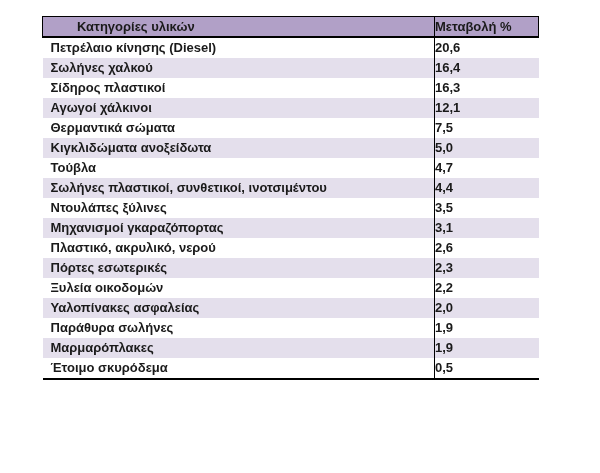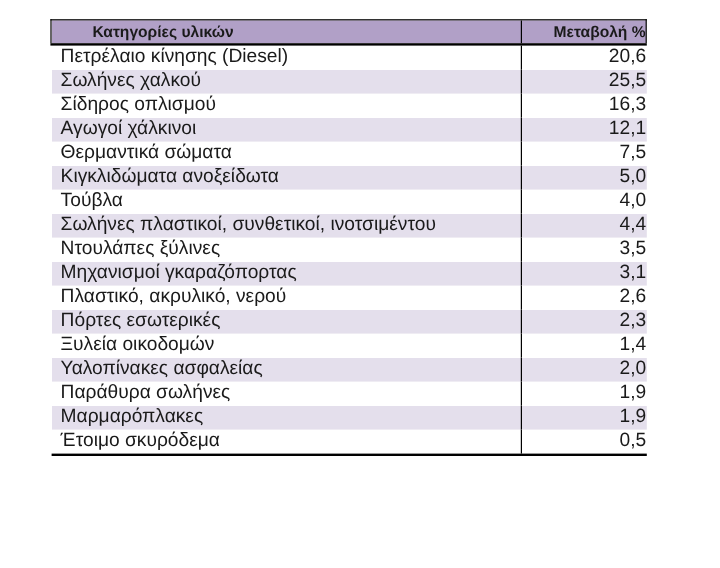--- a/index.html
+++ b/index.html
@@ -36,35 +36,36 @@
     border-bottom: 2px solid var(--border-color);
     white-space: nowrap;
     overflow: hidden;
   }
   thead th.col-cat {
     text-align: left;
     padding-left: 34px;
     border-left: 1px solid var(--border-color);
   }
   thead th.col-val {
-    text-align: right;
+    text-align: left;
     border-left: 1px solid var(--border-color);
     border-right: 1px solid var(--border-color);
   }
   tbody td {
-    font-size: 16px;
+    font-size: 13px;
     height: 20px;
     line-height: 20px;
     padding: 0;
     white-space: nowrap;
     overflow: hidden;
+    font-weight: bold;
   }
   tbody td.col-cat { text-align: left; padding-left: 8px; }
   tbody td.col-val {
-    text-align: right;
+    text-align: left;
     border-left: 1px solid var(--border-color);
   }
   tbody tr:nth-child(even) td { background: var(--alt-row-bg); }
   tbody tr:last-child td { border-bottom: 2px solid var(--border-color); }
 </style>
 </head>
 <body>
 
 <div class="page">
   <div class="table-wrap">
@@ -75,41 +76,41 @@
           <th class="col-val">Μεταβολή %</th>
         </tr>
       </thead>
       <tbody id="table-body">
           <tr>
             <td class="col-cat">Πετρέλαιο κίνησης (Diesel)</td>
             <td class="col-val">20,6</td>
           </tr>
           <tr>
             <td class="col-cat">Σωλήνες χαλκού</td>
-            <td class="col-val">25,5</td>
+            <td class="col-val">16,4</td>
           </tr>
           <tr>
-            <td class="col-cat">Σίδηρος οπλισμού</td>
+            <td class="col-cat">Σίδηρος πλαστικοί</td>
             <td class="col-val">16,3</td>
           </tr>
           <tr>
             <td class="col-cat">Αγωγοί χάλκινοι</td>
             <td class="col-val">12,1</td>
           </tr>
           <tr>
             <td class="col-cat">Θερμαντικά σώματα</td>
             <td class="col-val">7,5</td>
           </tr>
           <tr>
             <td class="col-cat">Κιγκλιδώματα ανοξείδωτα</td>
             <td class="col-val">5,0</td>
           </tr>
           <tr>
             <td class="col-cat">Τούβλα</td>
-            <td class="col-val">4,0</td>
+            <td class="col-val">4,7</td>
           </tr>
           <tr>
             <td class="col-cat">Σωλήνες πλαστικοί, συνθετικοί, ινοτσιμέντου</td>
             <td class="col-val">4,4</td>
           </tr>
           <tr>
             <td class="col-cat">Ντουλάπες ξύλινες</td>
             <td class="col-val">3,5</td>
           </tr>
           <tr>
@@ -119,21 +120,21 @@
           <tr>
             <td class="col-cat">Πλαστικό, ακρυλικό, νερού</td>
             <td class="col-val">2,6</td>
           </tr>
           <tr>
             <td class="col-cat">Πόρτες εσωτερικές</td>
             <td class="col-val">2,3</td>
           </tr>
           <tr>
             <td class="col-cat">Ξυλεία οικοδομών</td>
-            <td class="col-val">1,4</td>
+            <td class="col-val">2,2</td>
           </tr>
           <tr>
             <td class="col-cat">Υαλοπίνακες ασφαλείας</td>
             <td class="col-val">2,0</td>
           </tr>
           <tr>
             <td class="col-cat">Παράθυρα σωλήνες</td>
             <td class="col-val">1,9</td>
           </tr>
           <tr>

